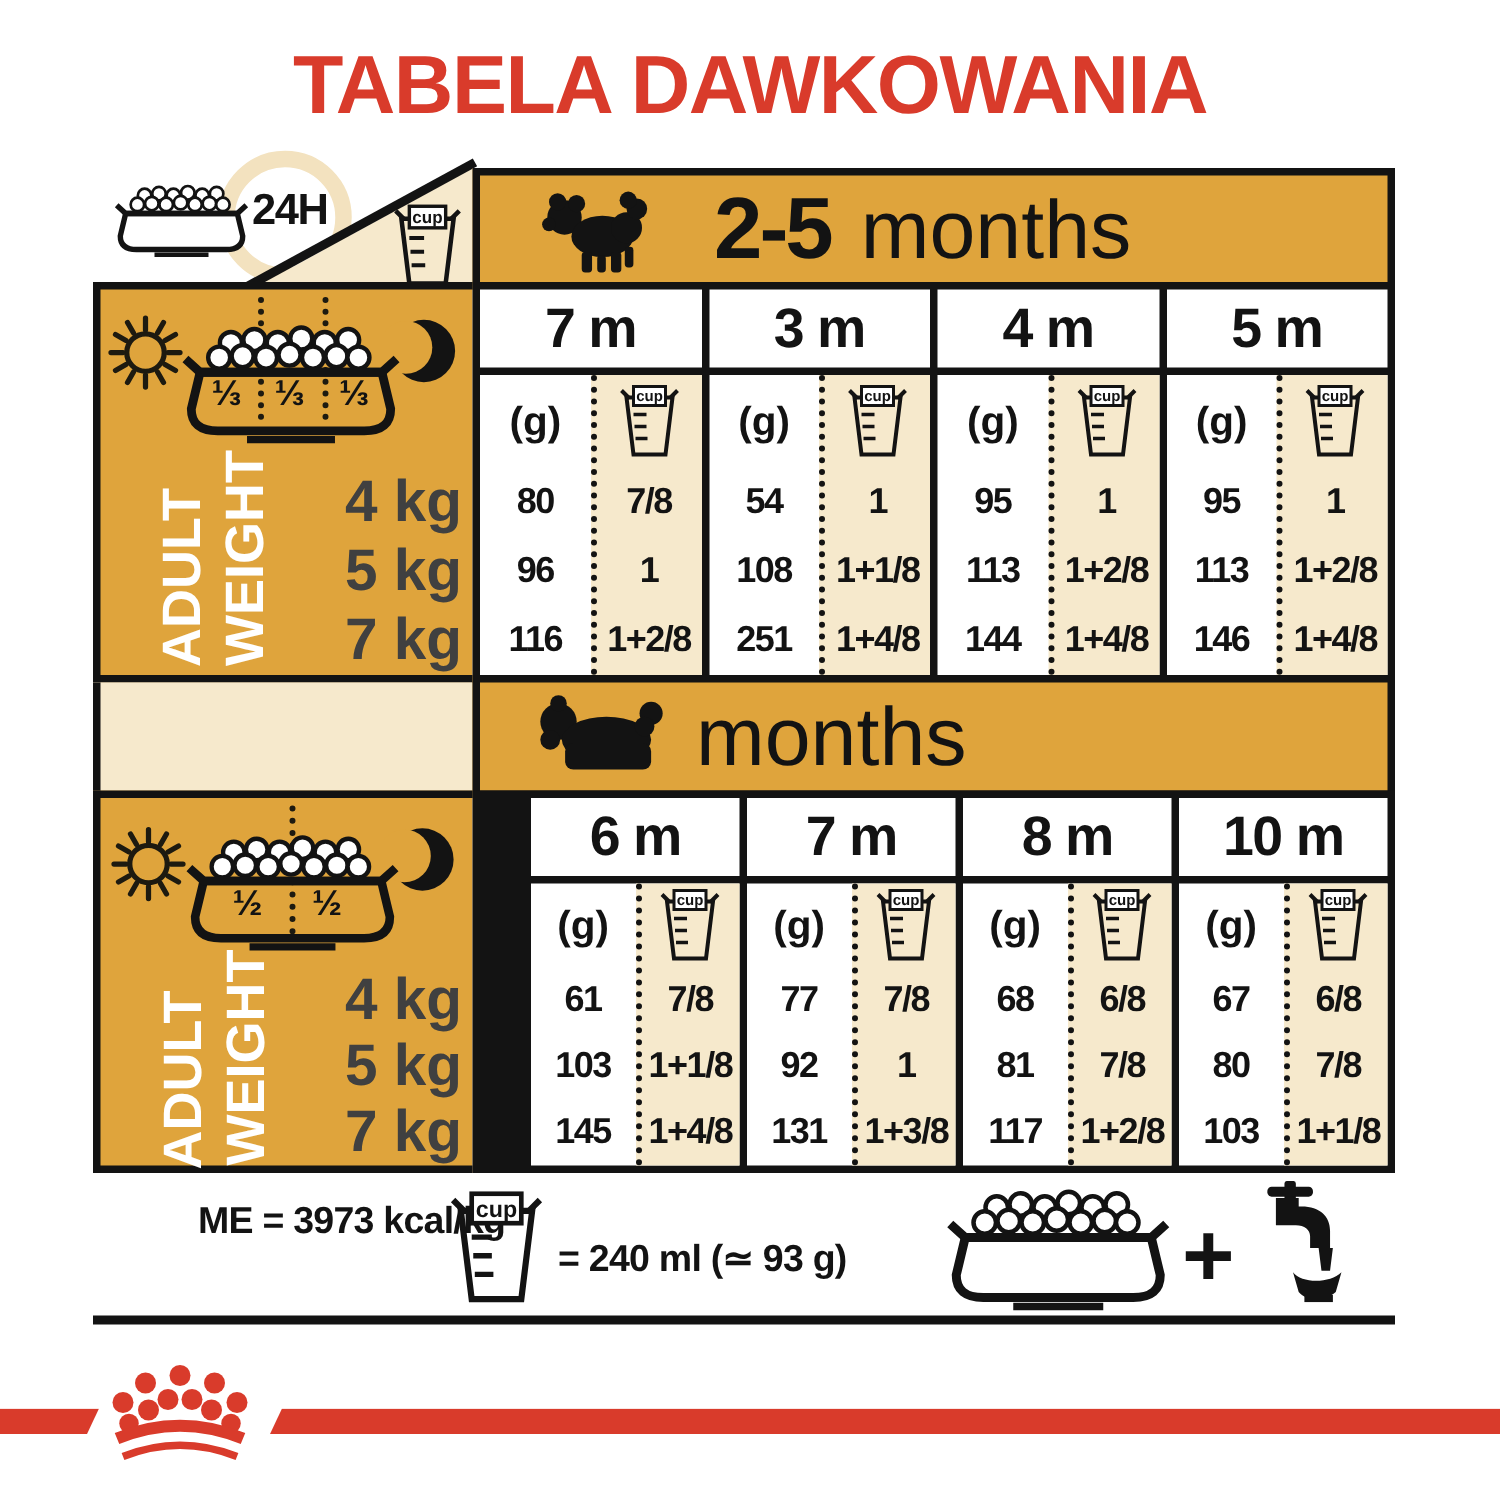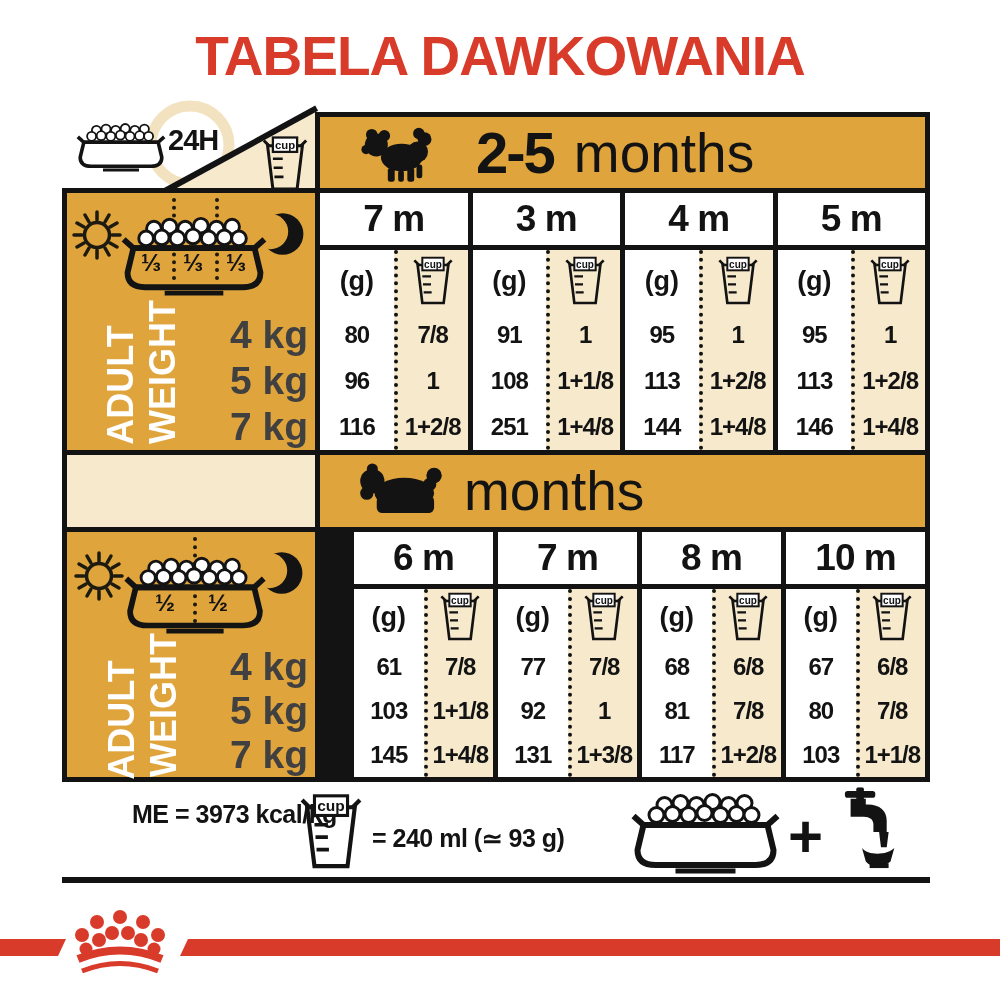--- a/index.html
+++ b/index.html
@@ -216,21 +216,21 @@
           <div class="val">1+2/8</div>
         </div>
       </div>
     </div>
 
     <div class="col">
       <div class="mhead">3 m</div>
       <div class="mbody">
         <div class="ghalf">
           <div class="iconrow glabel">(g)</div>
-          <div class="val">91</div>
+          <div class="val">54</div>
           <div class="val">108</div>
           <div class="val">251</div>
         </div>
         <div class="chalf">
           <div class="iconrow">
               <svg class="cupsvg" viewBox="0 0 60 74">
                 <use href="#cup-sym" fill="none"></use>
               </svg>
             </div>
           <div class="val">1</div>

